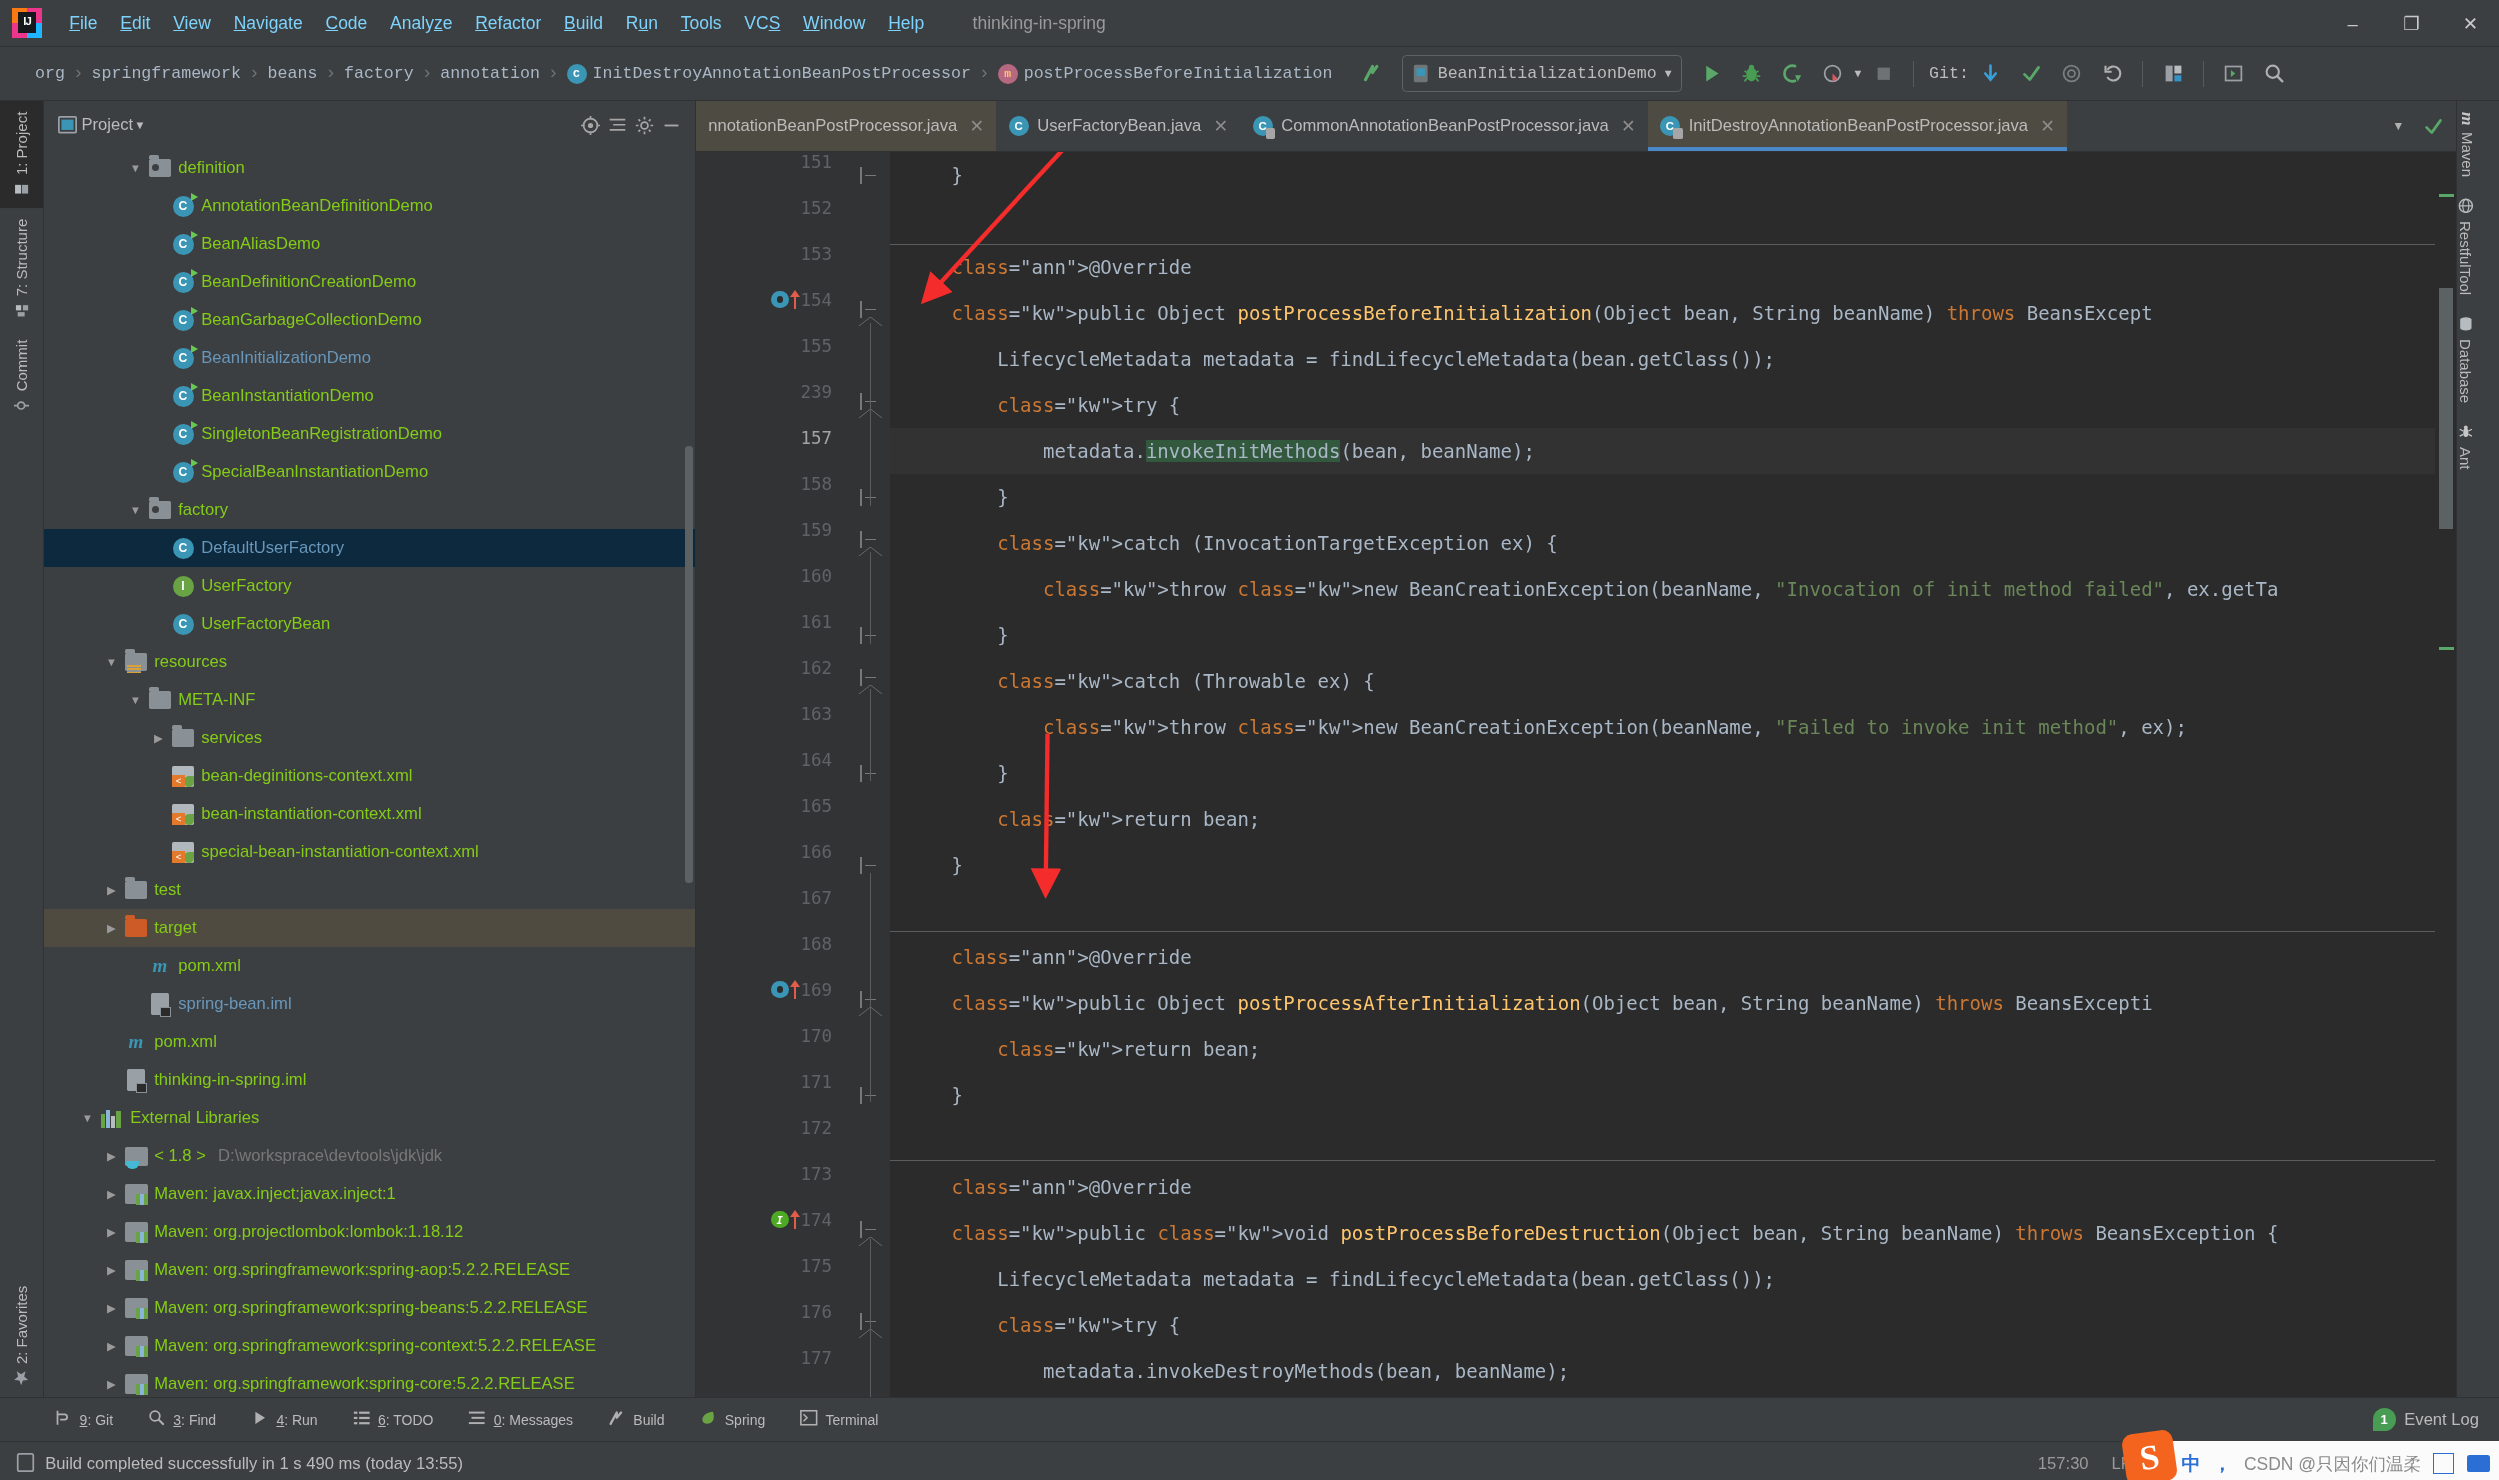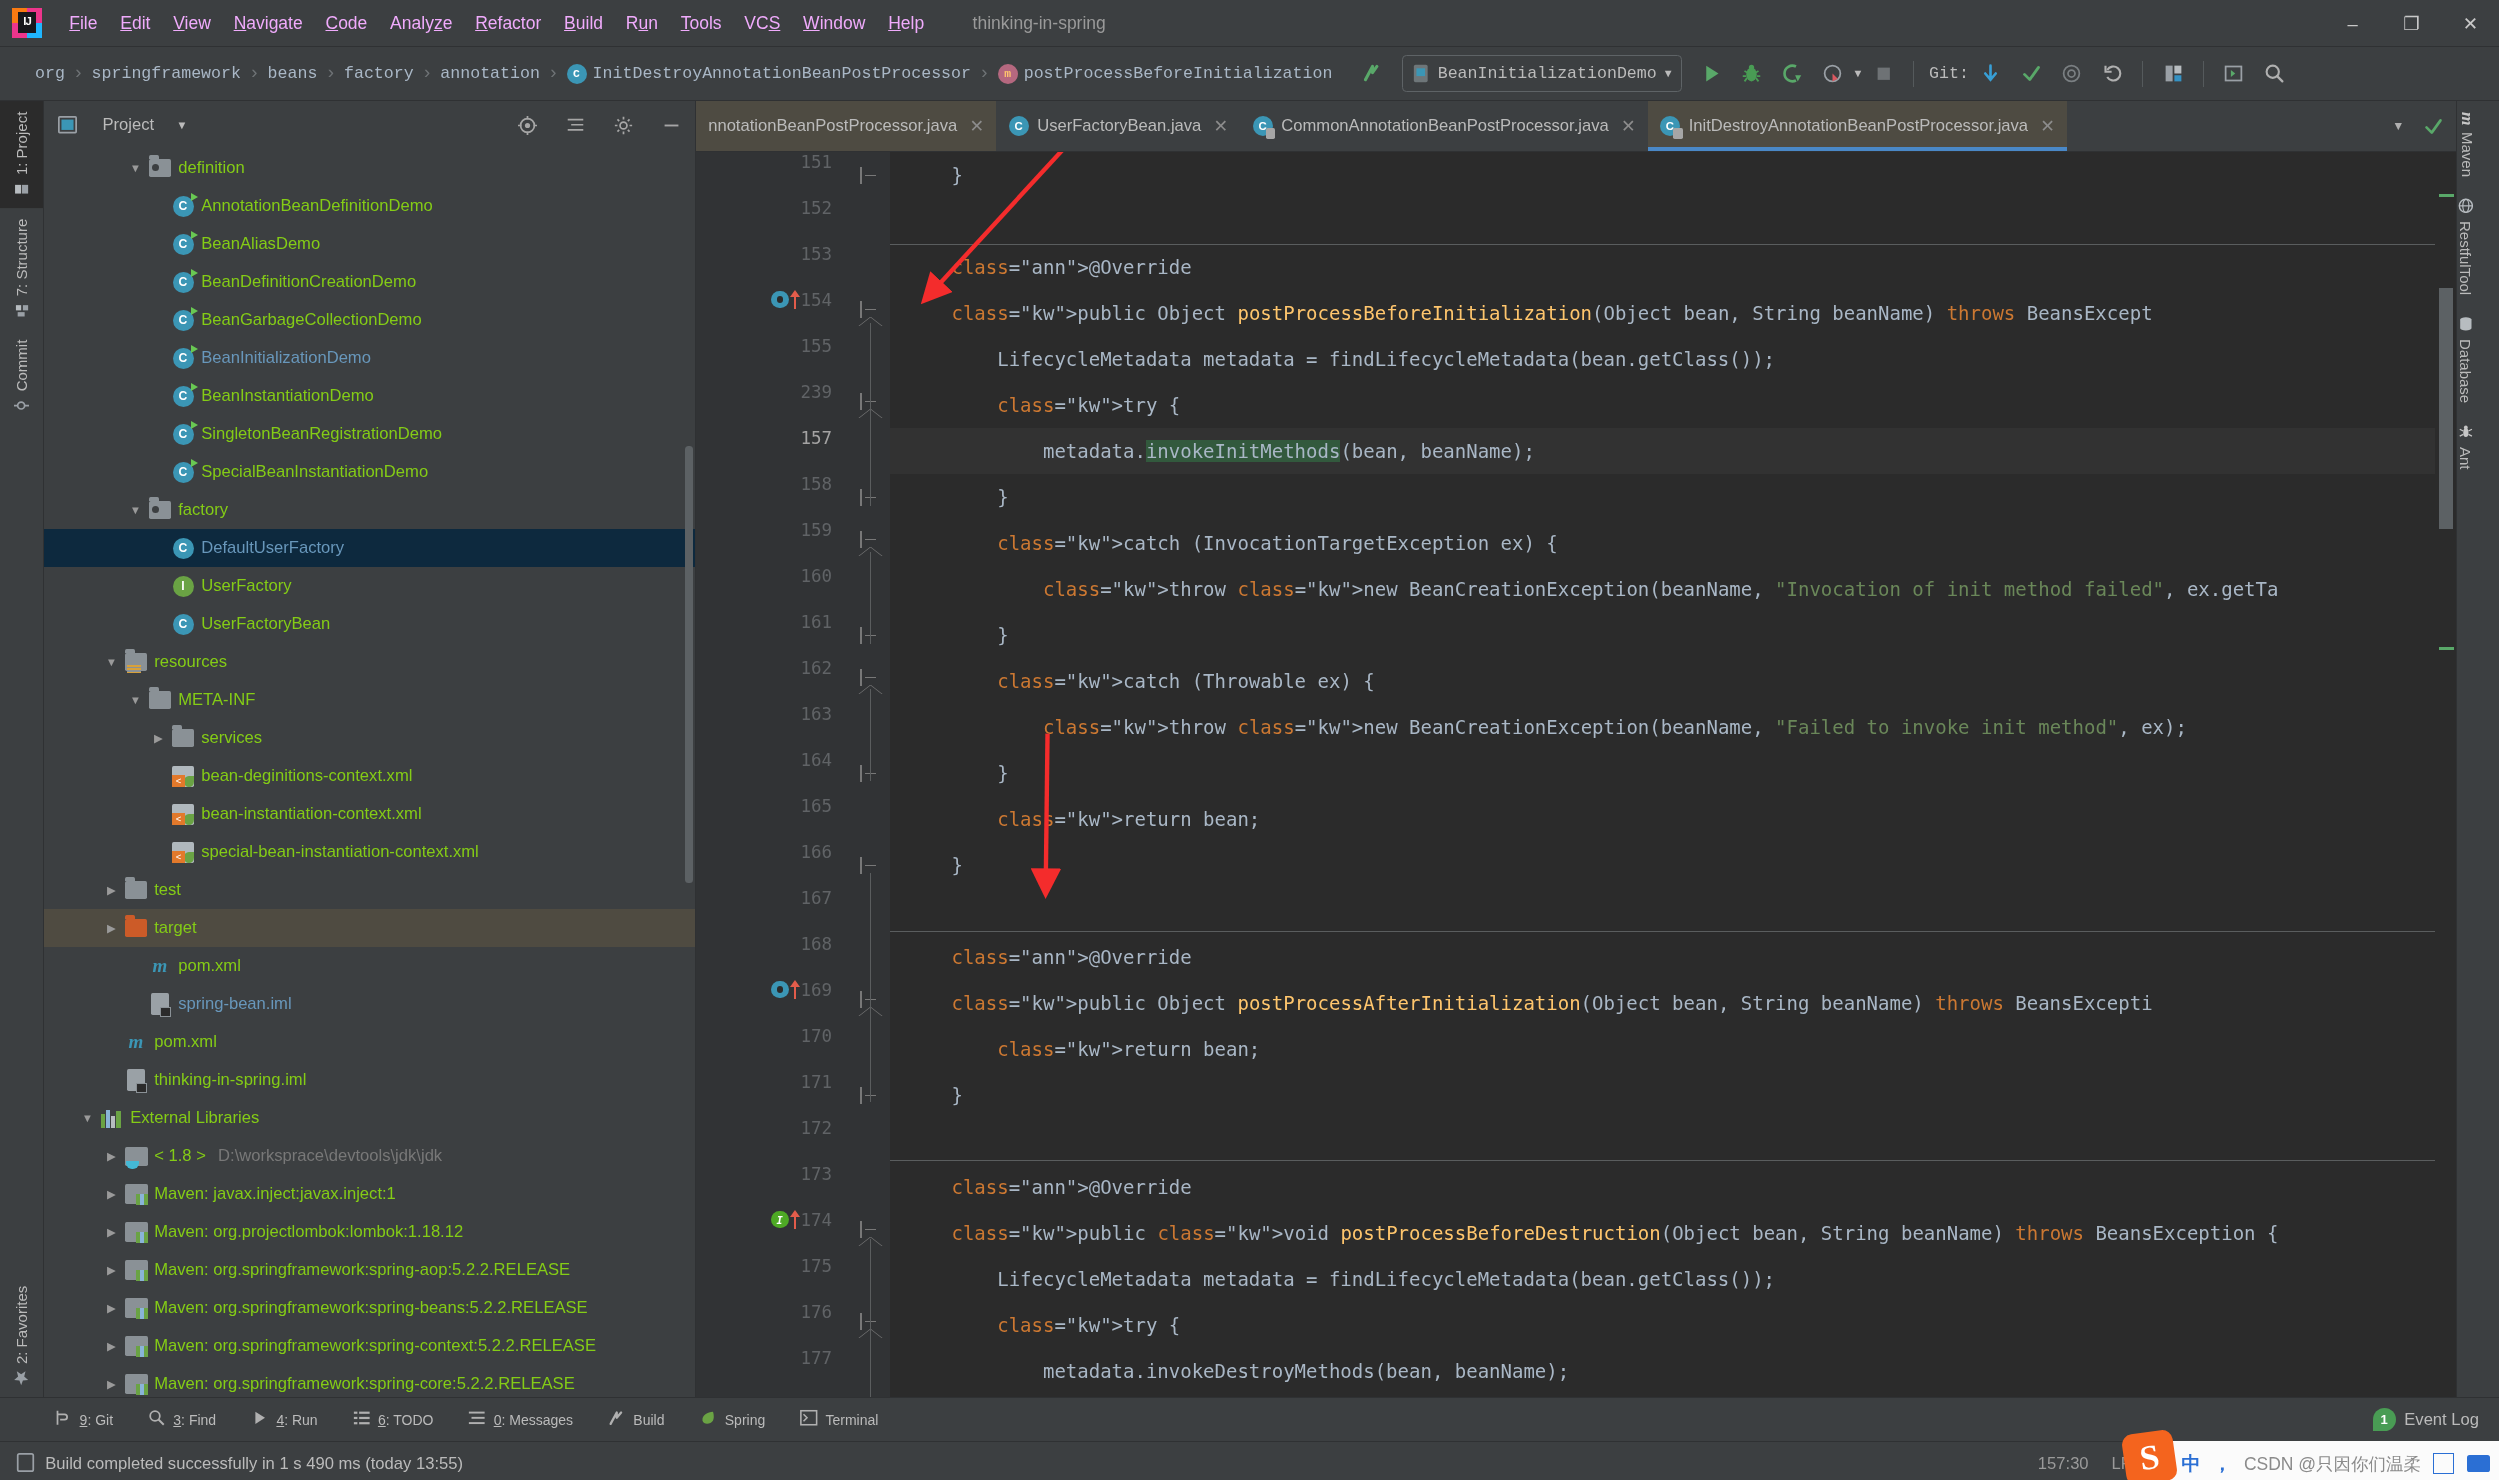--- a/index.html
+++ b/index.html
@@ -12,21 +12,21 @@
   .menubar{height:47px;background:#3c3f41;display:flex;align-items:center;
            padding-left:12.2px;position:relative;border-bottom:0.9px solid #2f3133;}
   .ij-logo{width:30px;height:30px;margin-right:15.7px;position:relative;flex:0 0 auto;}
   .ij-logo .q1{position:absolute;left:0;top:0;width:15px;height:15px;background:#f97a12;}
   .ij-logo .q2{position:absolute;right:0;top:0;width:15px;height:15px;background:#ed358c;}
   .ij-logo .q3{position:absolute;left:0;bottom:0;width:15px;height:15px;background:#ed358c;}
   .ij-logo .q4{position:absolute;right:0;bottom:0;width:15px;height:15px;background:#1fb6ff;}
   .ij-logo .ij{position:absolute;left:6.1px;top:4.4px;width:17.5px;height:21px;background:#17181c;
                 color:#fff;font-size:11.4px;font-weight:bold;text-align:center;line-height:19px;
                 letter-spacing:-0.9px;}
-  .menu-item{font-size:17.5px;color:#f0abfc;padding:3.5px 11.4px;cursor:default;white-space:nowrap;}
+  .menu-item{font-size:17.5px;color:#7dd3fc;padding:3.5px 11.4px;cursor:default;white-space:nowrap;}
   .menu-item u{text-decoration:underline;}
   .proj-title{font-size:17.5px;color:#9a9a9a;margin-left:37px;}
   .win-ctrl{position:absolute;right:0;top:0;height:47px;display:flex;align-items:center;}
   .win-btn{width:59px;height:47px;display:flex;align-items:center;justify-content:center;
            color:#c8c8c8;font-size:18.4px;}
 
   
   .navbar{height:54px;background:#3c3f41;display:flex;align-items:center;
           padding-left:29px;border-bottom:0.9px solid #2f3133;position:relative;font-family:Liberation Mono, monospace;}
   .crumbs{display:flex;align-items:center;flex:0 0 auto;}
@@ -54,21 +54,21 @@
   .rail-top,.rail-bot{display:flex;flex-direction:column;}
   .rail-btn{writing-mode:vertical-rl;transform:rotate(180deg);
             padding:10.5px 0;font-size:15px;color:#bbbbbb;display:flex;align-items:center;
             gap:7px;justify-content:center;}
   .rail-btn.active{background:#2b2b2b;}
   .rail-ico{font-size:13px;color:#9aa0a6;}
 
   
   .project{width:652px;background:#3c3f41;display:flex;flex-direction:column;flex:0 0 auto;
            border-right:0.9px solid #2f3133;}
-  .proj-head{height:48px;display:flex;align-items:center;padding:0 10.5px;gap:22px;text-align:center;}
+  .proj-head{height:48px;display:flex;align-items:center;padding:0 10.5px;gap:1px;text-align:center;}
   .proj-head-lbl{font-size:16.6px;color:#bbbbbb;}
   .proj-head-ico{width:26px;height:26px;display:flex;align-items:center;justify-content:center;
                  color:#a6a6a6;font-size:15.7px;}
   .proj-head-spacer{flex:1;}
   .tree{flex:1;overflow:hidden;position:relative;font-size:16.6px;padding-top:0;}
   .trow{height:38px;display:flex;align-items:center;white-space:nowrap;padding-right:7px;}
   .trow.sel{background:#0d293e;}
   .trow.tgt{background:#4f4b41;}
   .tw{width:23px;flex:0 0 auto;display:flex;align-items:center;justify-content:center;
       color:#9a9a9a;font-size:11.4px;}

